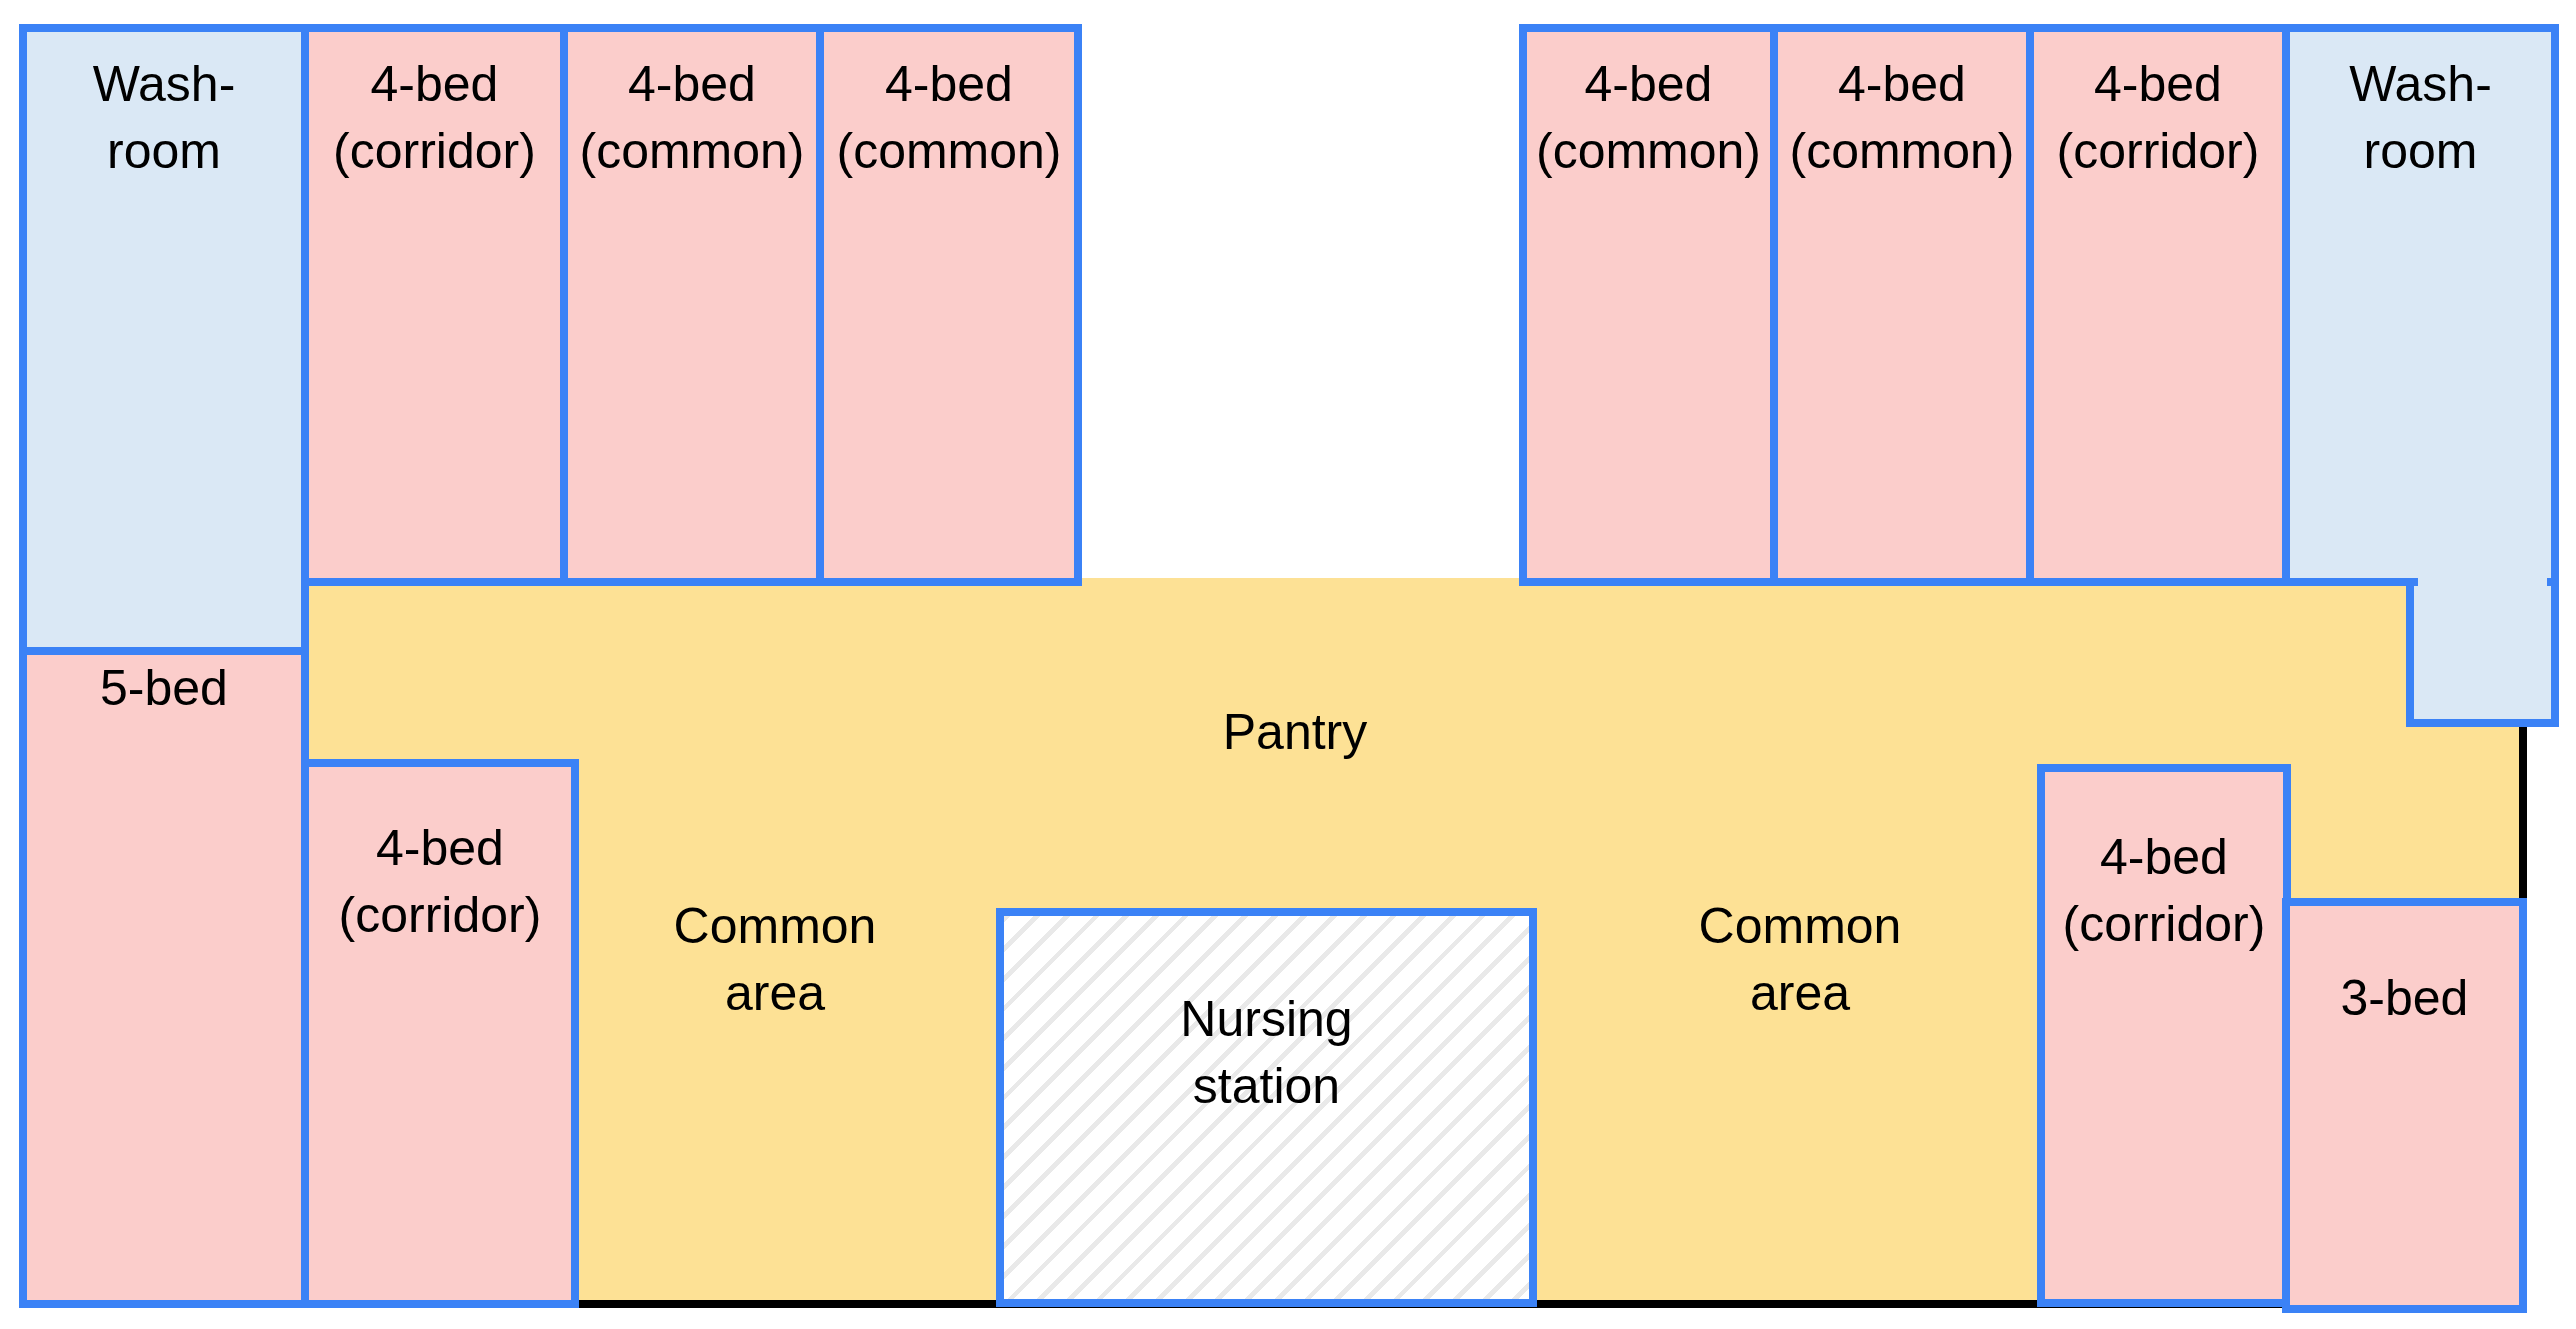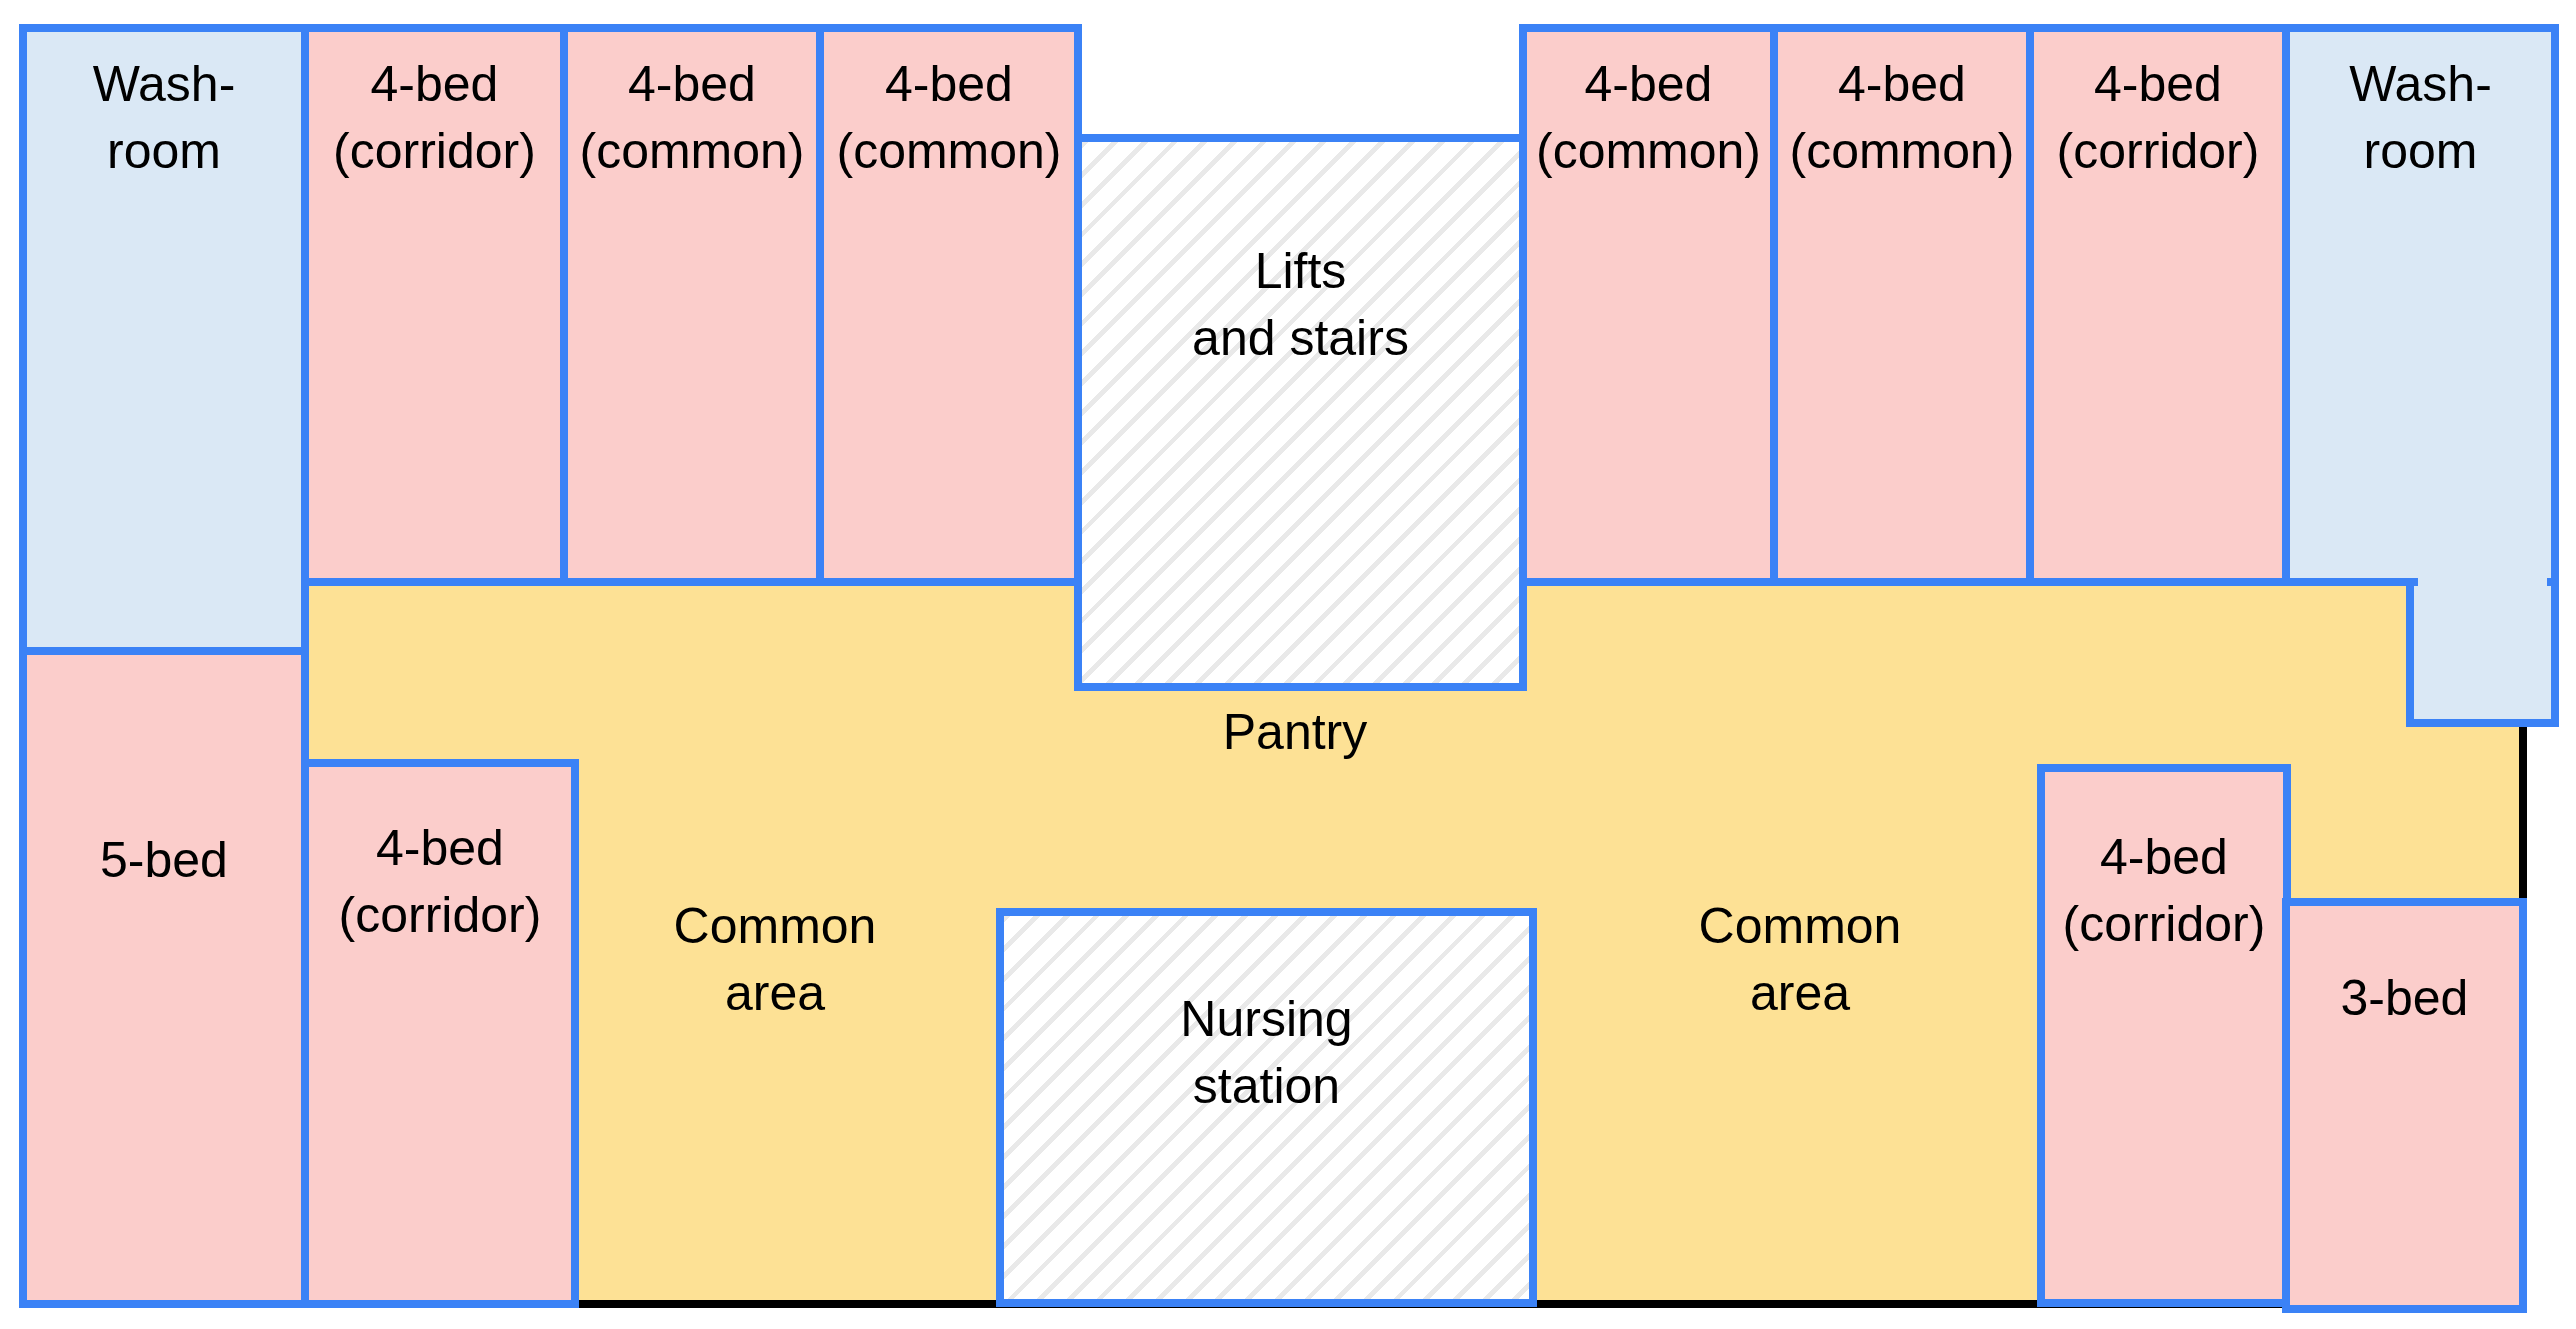--- a/index.html
+++ b/index.html
@@ -37,21 +37,21 @@
   #r3     { left: 816px; top: 24px;   width: 266px; height: 562px; padding-top: 19px; }
   #lifts  { left: 1074px; top: 134px;  width: 453px; height: 557px; padding-top: 96px; }
   #r4     { left: 1519px; top: 24px;   width: 259px; height: 562px; padding-top: 19px; }
   #r5     { left: 1770px; top: 24px;   width: 264px; height: 562px; padding-top: 19px; }
   #r6     { left: 2026px; top: 24px;   width: 264px; height: 562px; padding-top: 19px; }
   #washRU { left: 2282px; top: 24px;   width: 277px; height: 562px; padding-top: 19px; }
   #washRL { left: 2406px; top: 578px;  width: 153px; height: 149px; }
   #patch  { left: 2418px; top: 570px;  width: 129px; height: 20px; border: 0; }
   #yellow { left: 303px;  top: 578px;  width: 2224px; height: 730px;
             border-right-width: 8px; border-bottom-width: 8px; }
-  #bed5   { left: 19px;   top: 647px;  width: 290px; height: 661px; padding-top: 172px; }
+  #bed5   { left: 19px;   top: 647px;  width: 290px; height: 661px; }
   #blc    { left: 301px;  top: 759px;  width: 278px; height: 549px; padding-top: 48px; }
   #nurse  { left: 996px; top: 908px; width: 541px; height: 399px; padding-top: 70px; }
   #brc    { left: 2037px; top: 764px;  width: 254px; height: 543px; padding-top: 52px; }
   #bed3   { left: 2282px; top: 892px; width: 245px; height: 415px; padding-top: 59px; }
 
   #lblPantry  { left: 1095px; top: 699px;  width: 400px; }
   #lblCommonL { left: 575px;  top: 893px; width: 400px; }
   #lblCommonR { left: 1600px; top: 893px; width: 400px; }
 </style>
 </head>
@@ -64,22 +64,20 @@
   <div id="washL" class="room" style="background-color: rgb(218, 232, 245);">Wash-
 room</div>
 
   <div id="r1" class="room" style="background-color: rgb(251, 205, 203);">4-bed
 (corridor)</div>
   <div id="r2" class="room" style="background-color: rgb(251, 205, 203);">4-bed
 (common)</div>
   <div id="r3" class="room" style="background-color: rgb(251, 205, 203);">4-bed
 (common)</div>
 
-  <div id="lifts" class="room hatch">Lifts
-and stairs</div>
 
   <div id="r4" class="room" style="background-color: rgb(251, 205, 203);">4-bed
 (common)</div>
   <div id="r5" class="room" style="background-color: rgb(251, 205, 203);">4-bed
 (common)</div>
   <div id="r6" class="room" style="background-color: rgb(251, 205, 203);">4-bed
 (corridor)</div>
 
   <div id="washRU" class="room" style="background-color: rgb(218, 232, 245);">Wash-
 room</div>

